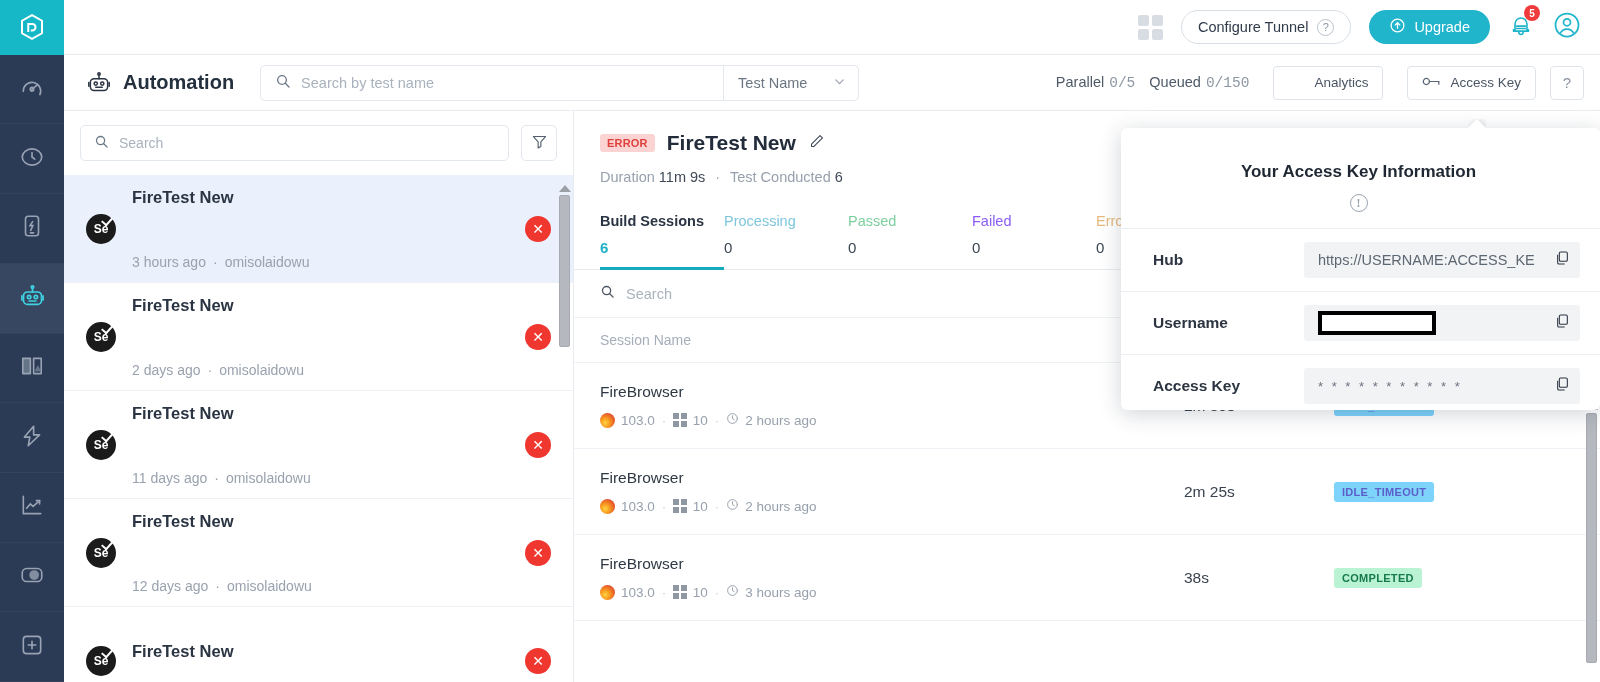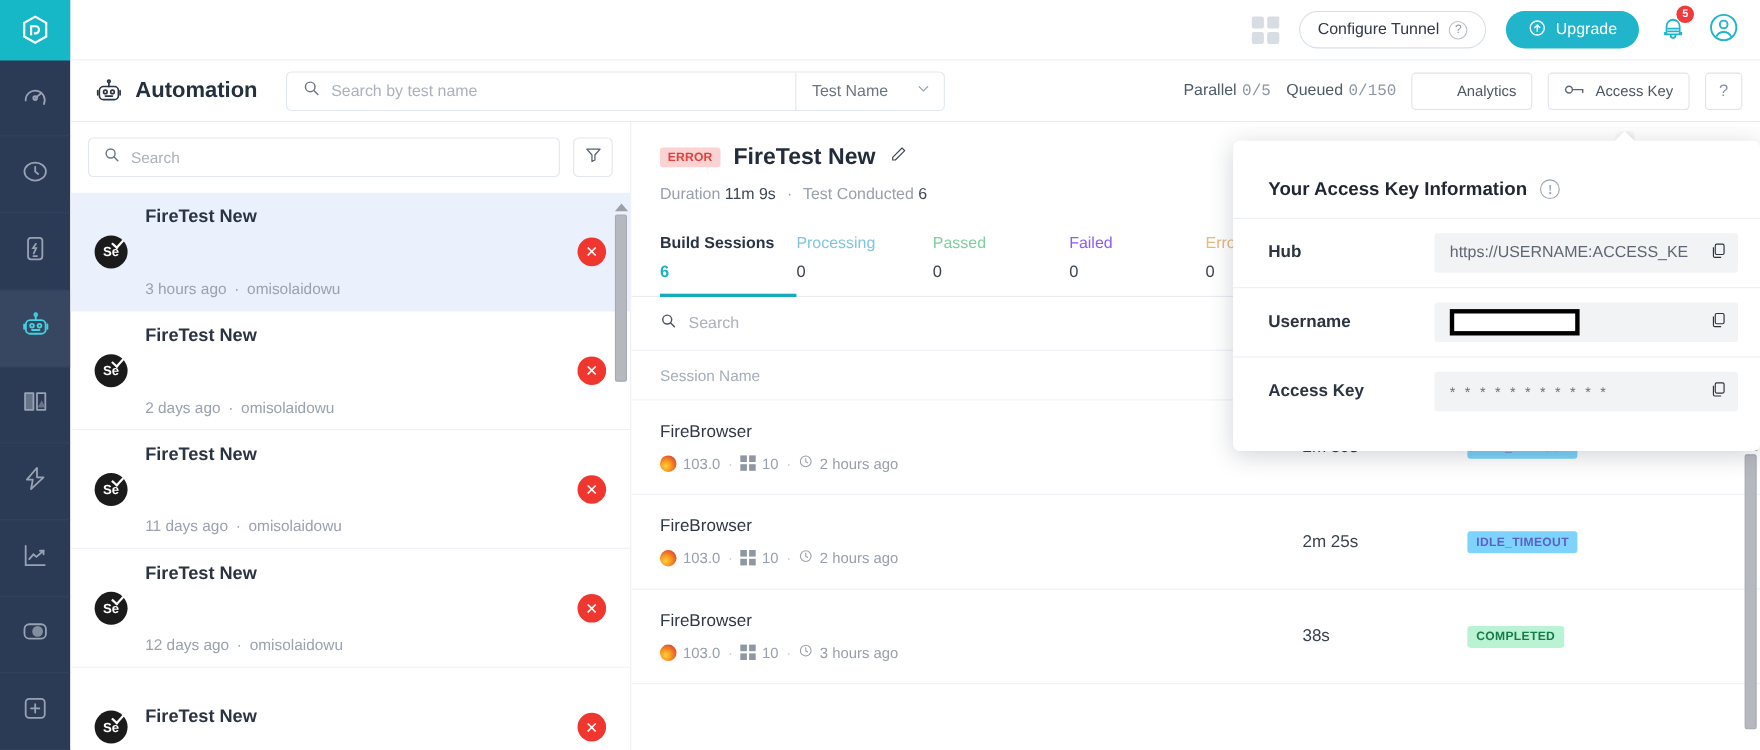--- a/index.html
+++ b/index.html
@@ -86,21 +86,21 @@
   .search-sel {
     display: flex; align-items: center; gap: 26px; padding: 0 12px 0 14px;
     border-left: 1px solid #e2e7ed; height: 100%; font-size: 14.5px; color: #6b7683; cursor: pointer; text-align: right;
   }
   .toolbar-right { margin-left: auto; display: flex; align-items: center; gap: 14px; }
   .stat { font-size: 14.5px; color: #4e5a68; }
   .stat b { font-weight: normal; color: #8d97a3; margin-left: 5px; font-family: Liberation Mono, monospace; }
   .pillbtn {
     height: 34px; border: 1px solid #dfe4ea; border-radius: 4px; background: #fff;
     display: flex; align-items: center; gap: 9px; padding: 0 14px;
-    font-size: 13.5px; color: #4a5costs; color: #4a5664; cursor: pointer;
+    font-size: 13.5px; color: #4a5costs; color: #4a5664; cursor: pointer; margin-left: 10px;
   }
   .sqbtn {
     width: 34px; height: 34px; border: 1px solid #dfe4ea; border-radius: 4px; background: #fff;
     display: flex; align-items: center; justify-content: center;
     font-size: 15px; color: #8a939f; cursor: pointer;
   }
 
   
   .content { flex: 1; display: flex; min-height: 0; }
 
@@ -223,21 +223,21 @@
   .akpop .caret {
     position: absolute; top: -9px; right: 114px; width: 18px; height: 10px;
     overflow: hidden;
   }
   .akpop .caret::after {
     content:""; position: absolute; left: 2px; top: 3px; width: 14px; height: 14px;
     background: #fff; transform: rotate(45deg); box-shadow: 0 -2px 6px rgba(30,40,60,.12);
   }
   .ak-title {
     display: flex; align-items: center; gap: 12px;
-    padding: 34px 36px 16px 32px; font-size: 17px; font-weight: bold; color: #1e2732;
+    padding: 34px 36px 16px 32px; font-size: 17px; font-weight: bold; color: #1e2732; flex-direction: column;
   }
   .ak-info {
     width: 18px; height: 18px; border-radius: 50%; border: 1.5px solid #9aa3af;
     color: #9aa3af; font-size: 12px; display: flex; align-items: center; justify-content: center;
     font-weight: bold; font-family: "Liberation Serif", serif;
   }
   .ak-row {
     display: flex; align-items: center; border-top: 1px solid #eceff3;
     padding: 13px 20px 13px 32px; gap: 16px;
   }

